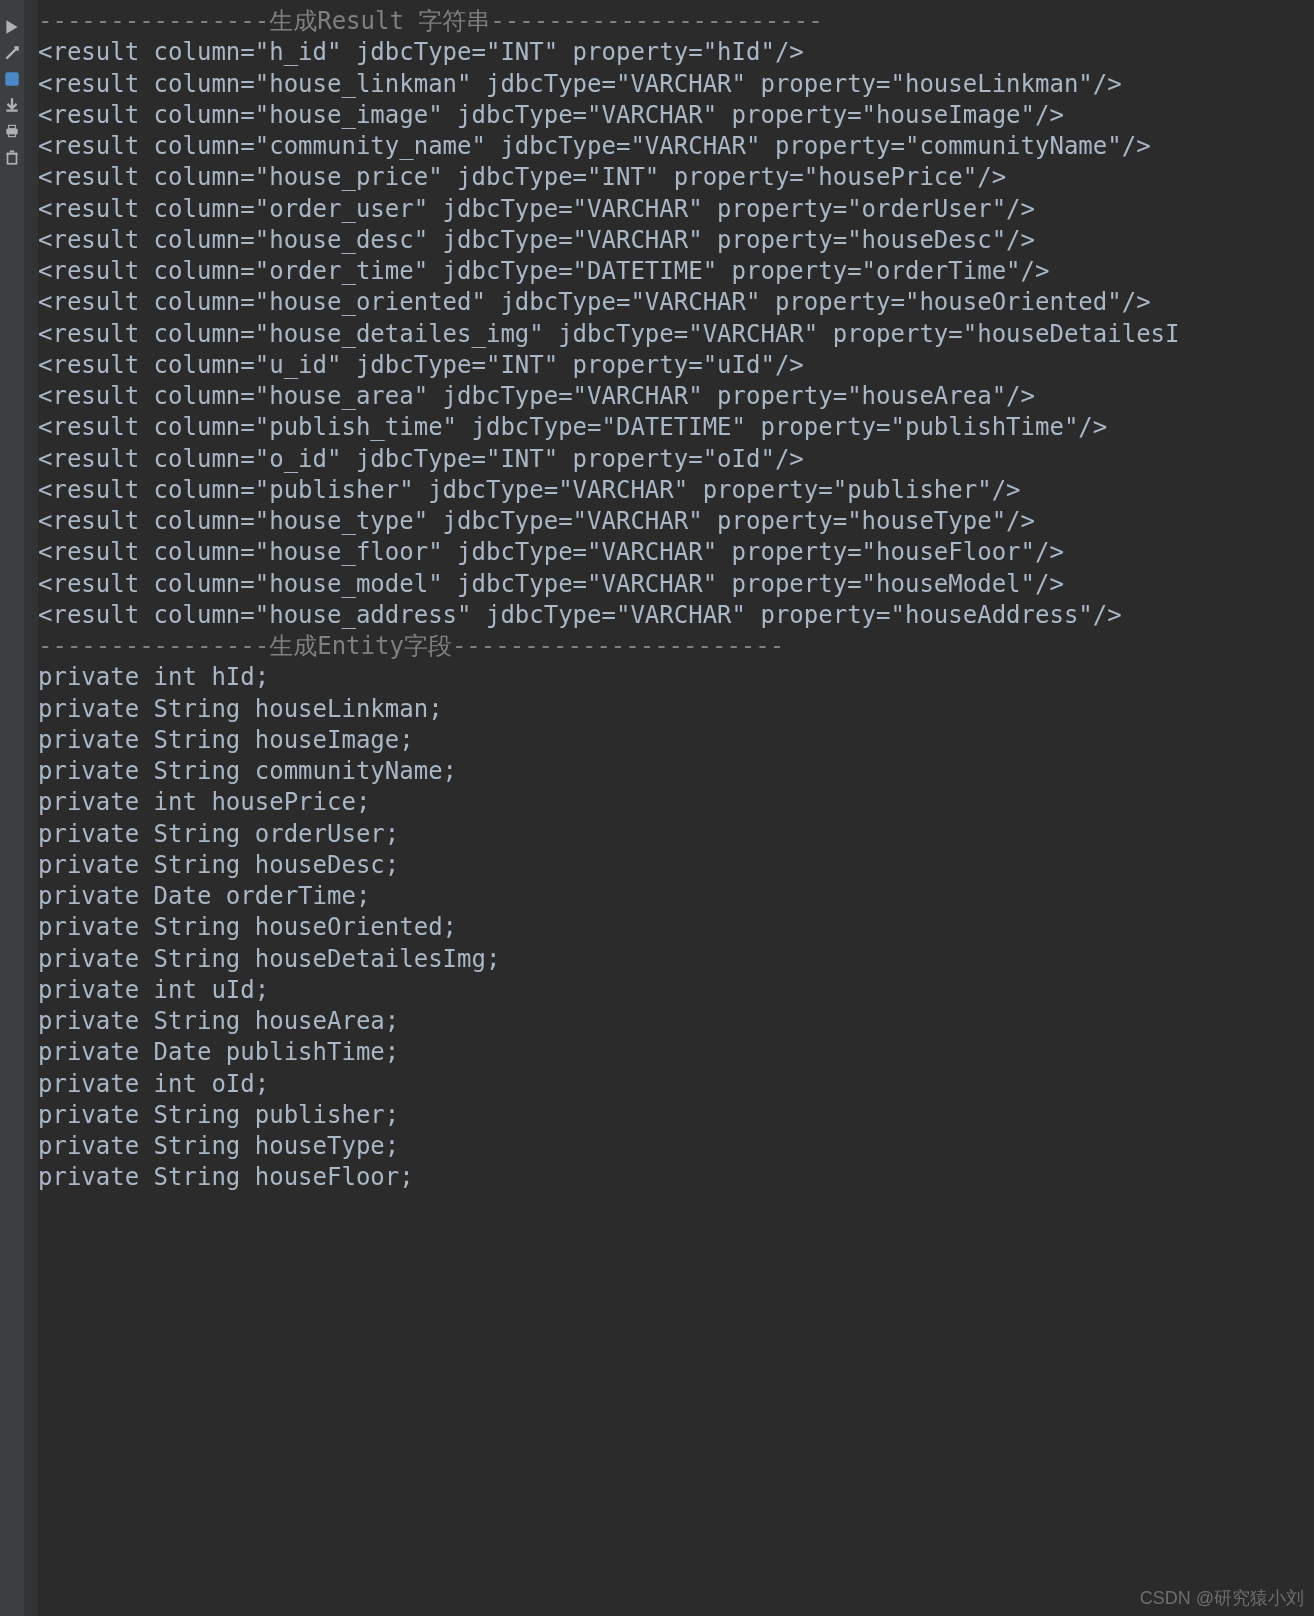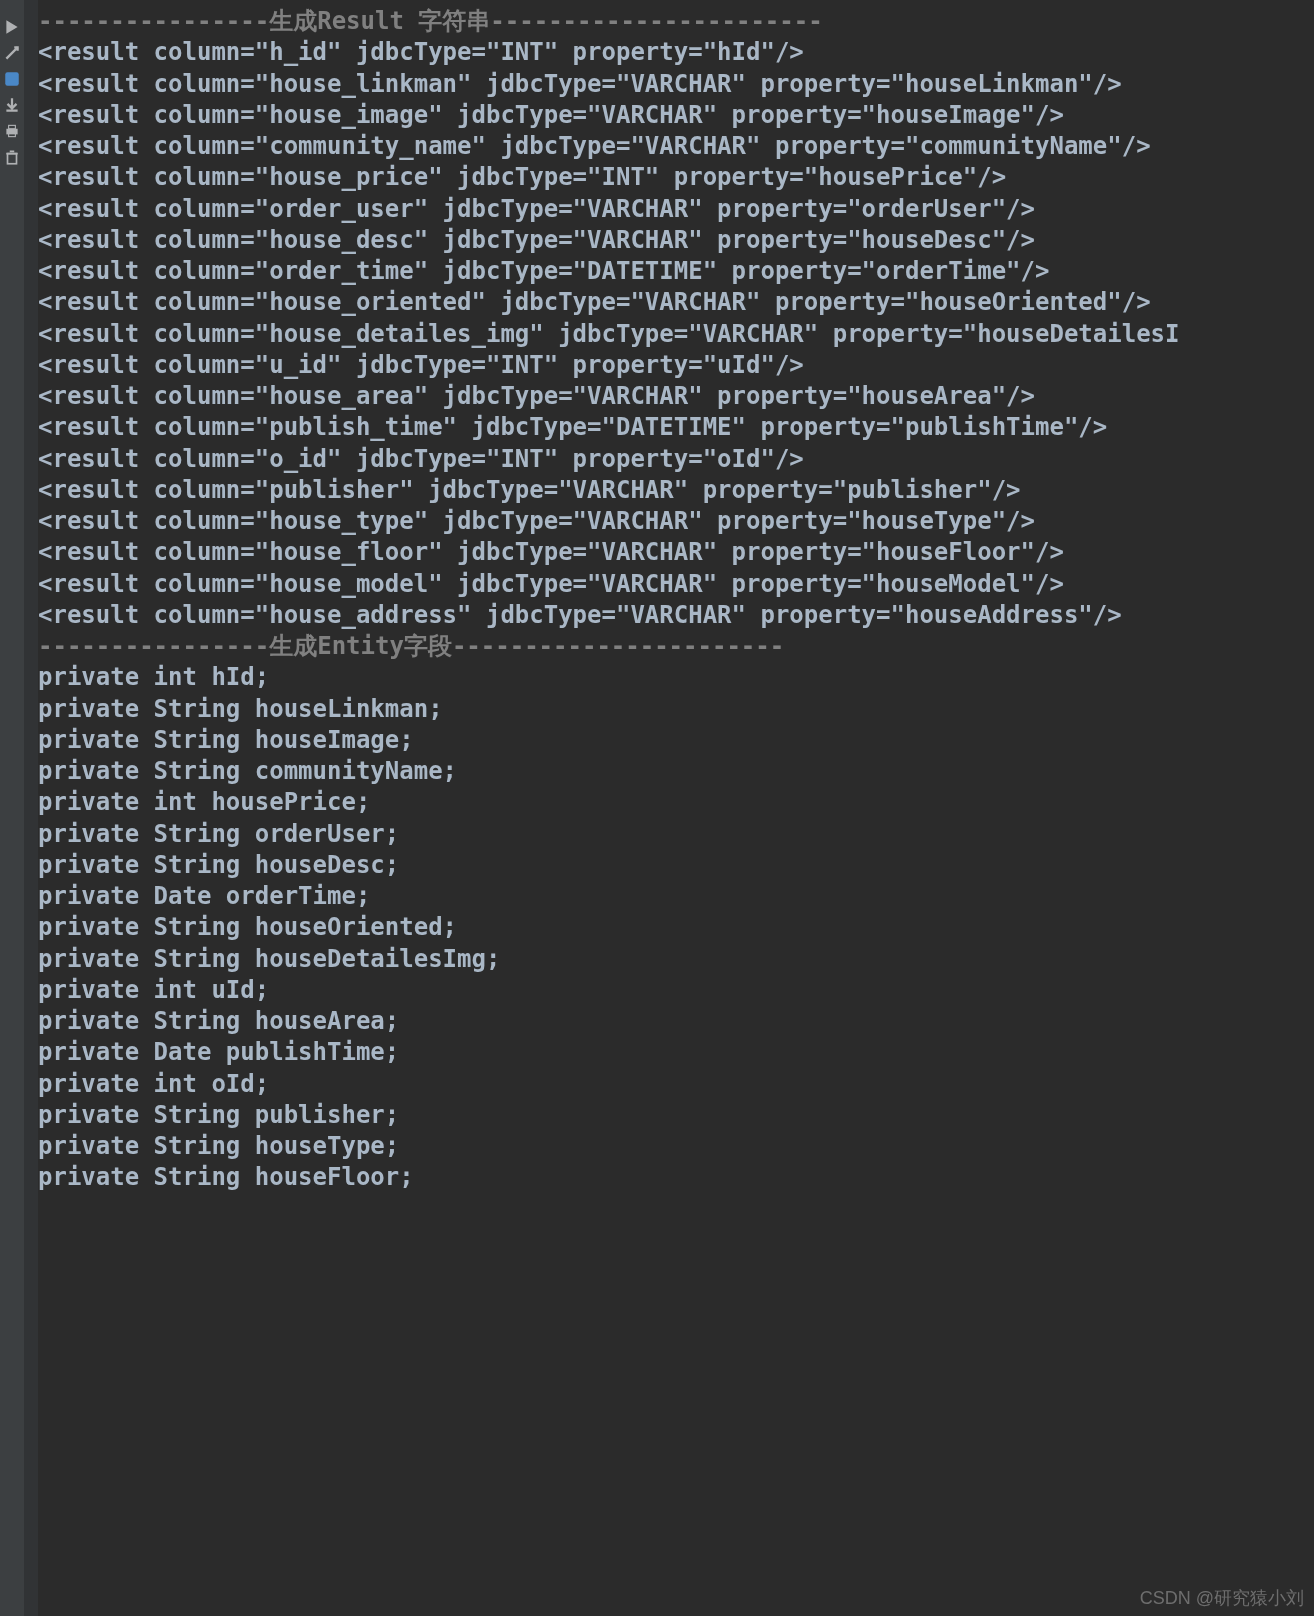--- a/index.html
+++ b/index.html
@@ -1,21 +1,21 @@
 <!DOCTYPE html>
 <html><head>
 <meta charset="utf-8">
 <style>
   html,body{margin:0;padding:0;background:#2b2b2b;overflow:hidden;width:1314px;height:1616px;}
   body{font-family:"Menlo","Consolas","DejaVu Sans Mono",monospace;}
   .sidebar{position:absolute;left:0;top:0;width:24px;height:100%;background:#3c3f41;border-right:1px solid #323232;}
   .sidebar-icon{width:18px;height:18px;margin:8px 3px;display:block;fill:#afb1b3;}
   .sidebar-icons{position:absolute;top:10px;left:0;}
   .sidebar-icon.active rect{fill:#4a88c7;}
-  .editor{position:absolute;left:24px;top:0;right:0;bottom:0;background:#2b2b2b;overflow:hidden;font-weight:bold;}
+  .editor{position:absolute;left:24px;top:0;right:0;bottom:0;background:#2b2b2b;overflow:hidden;}
   .gutter{position:absolute;left:0;top:0;width:14px;height:100%;background:#313335;}
   .code{position:absolute;left:14px;top:6px;right:0;bottom:0;white-space:pre;font-size:24px;line-height:31.25px;letter-spacing:0px;}
   .line{color:#a9b7c6;}
   .grey{color:#a9b7c6;}
   .dim{color:#808080;}
   .watermark{position:absolute;right:10px;bottom:6px;color:#8a8a8a;font-family:"Microsoft YaHei","PingFang SC",sans-serif;font-size:18px;opacity:.7;}
 </style>
 </head>
 <body>
 

